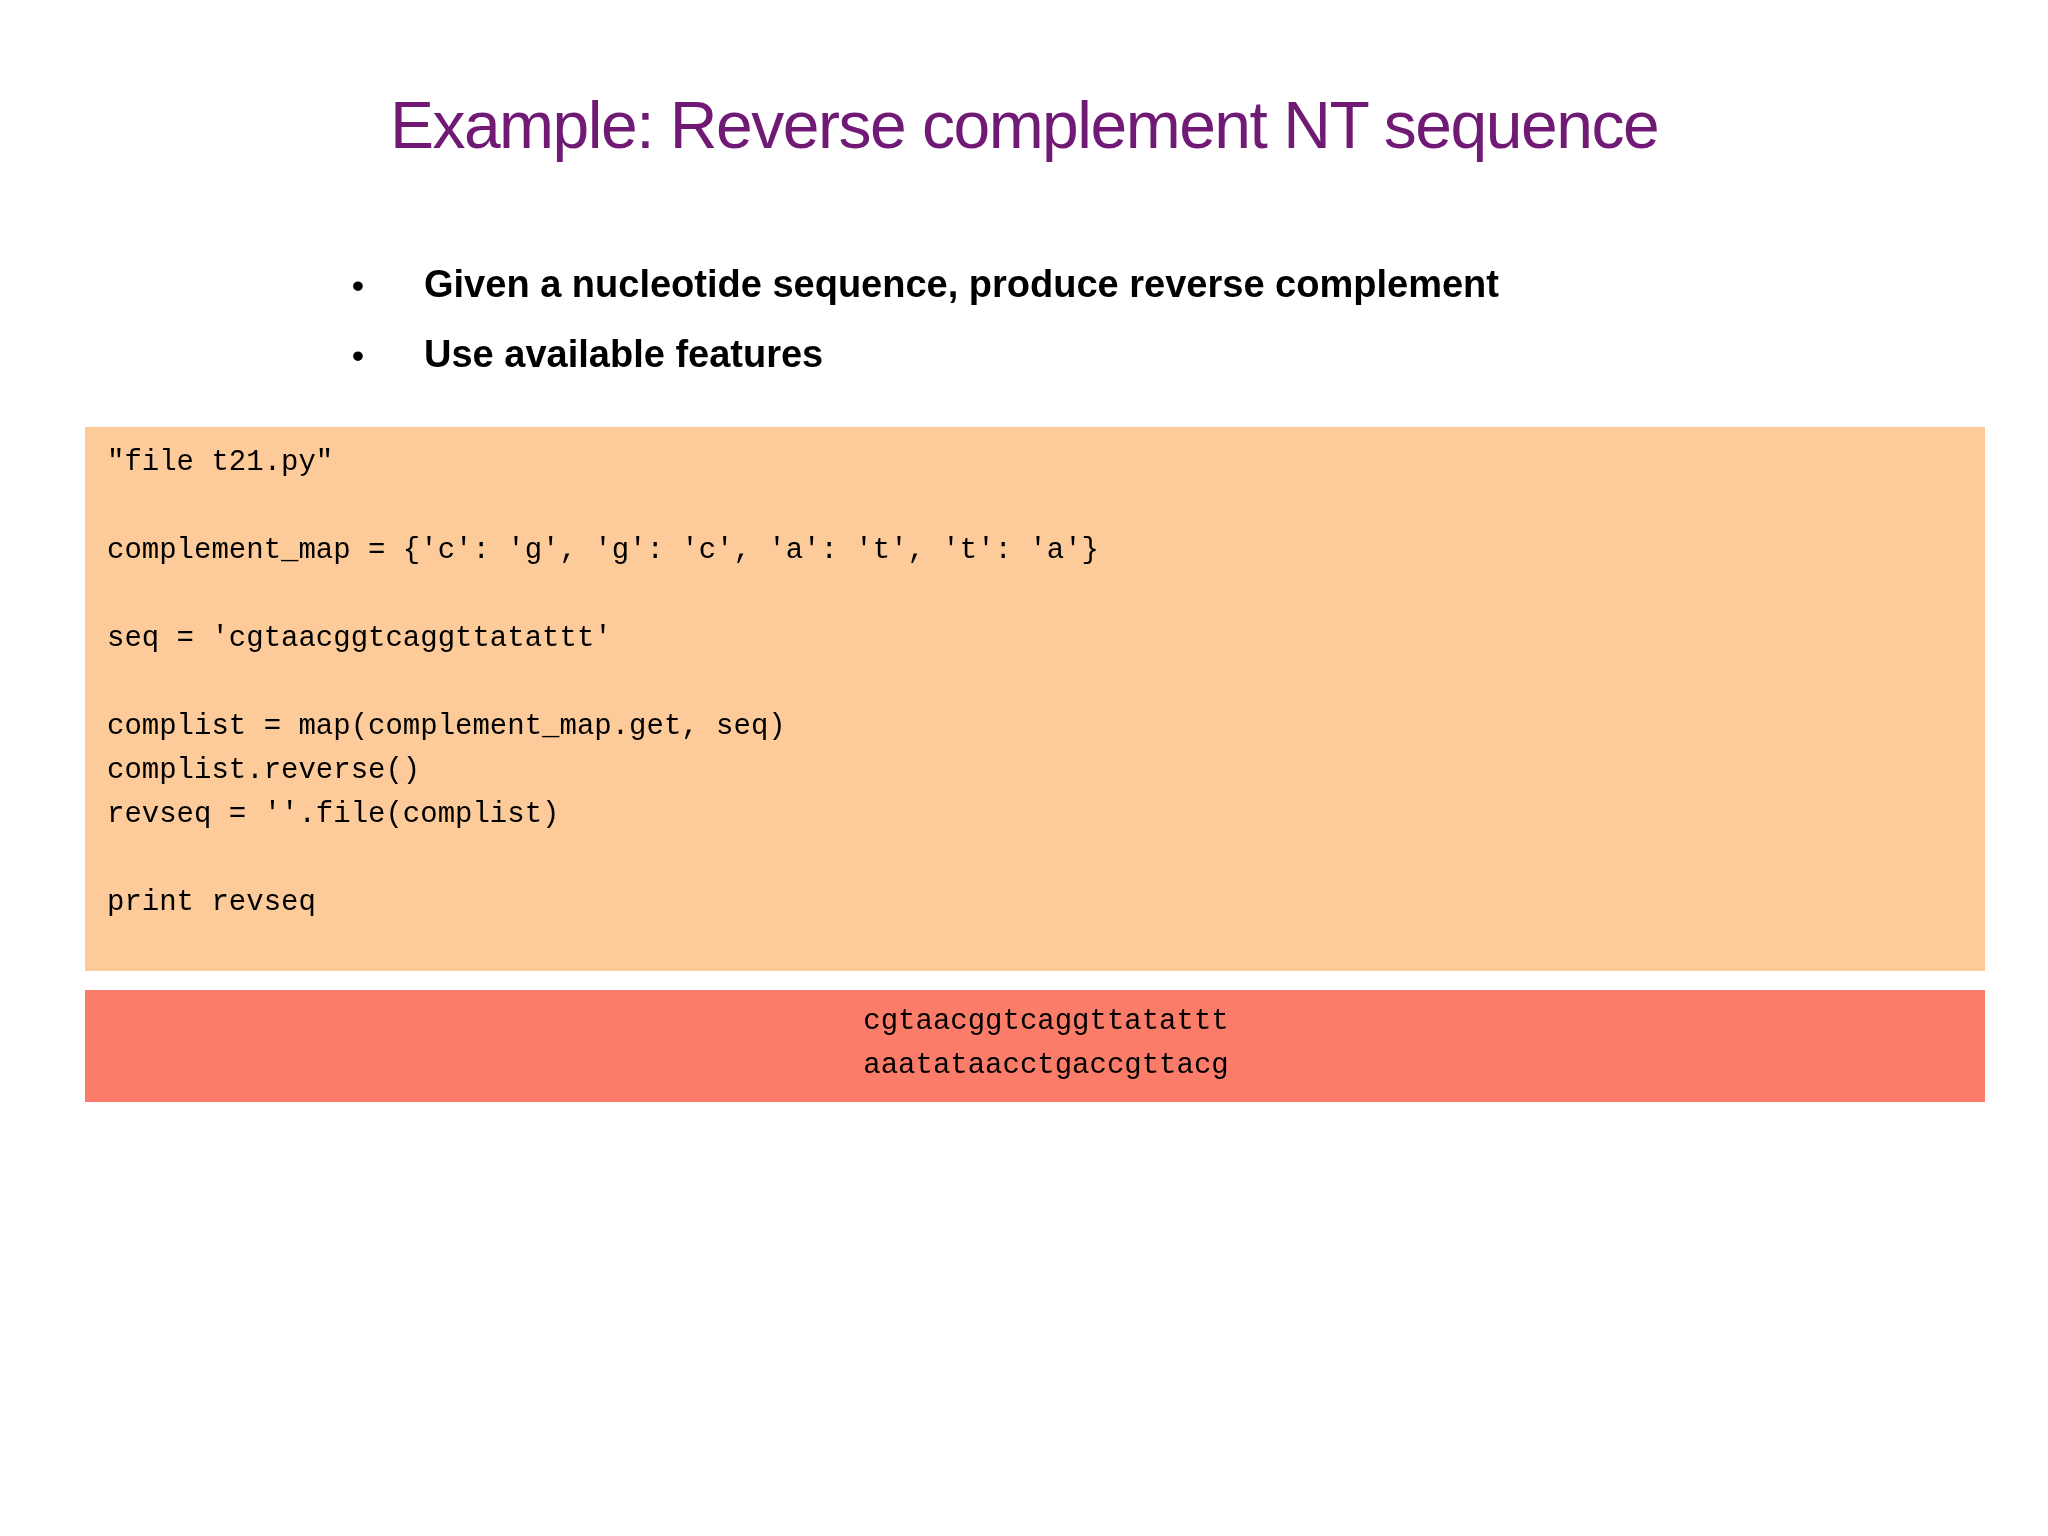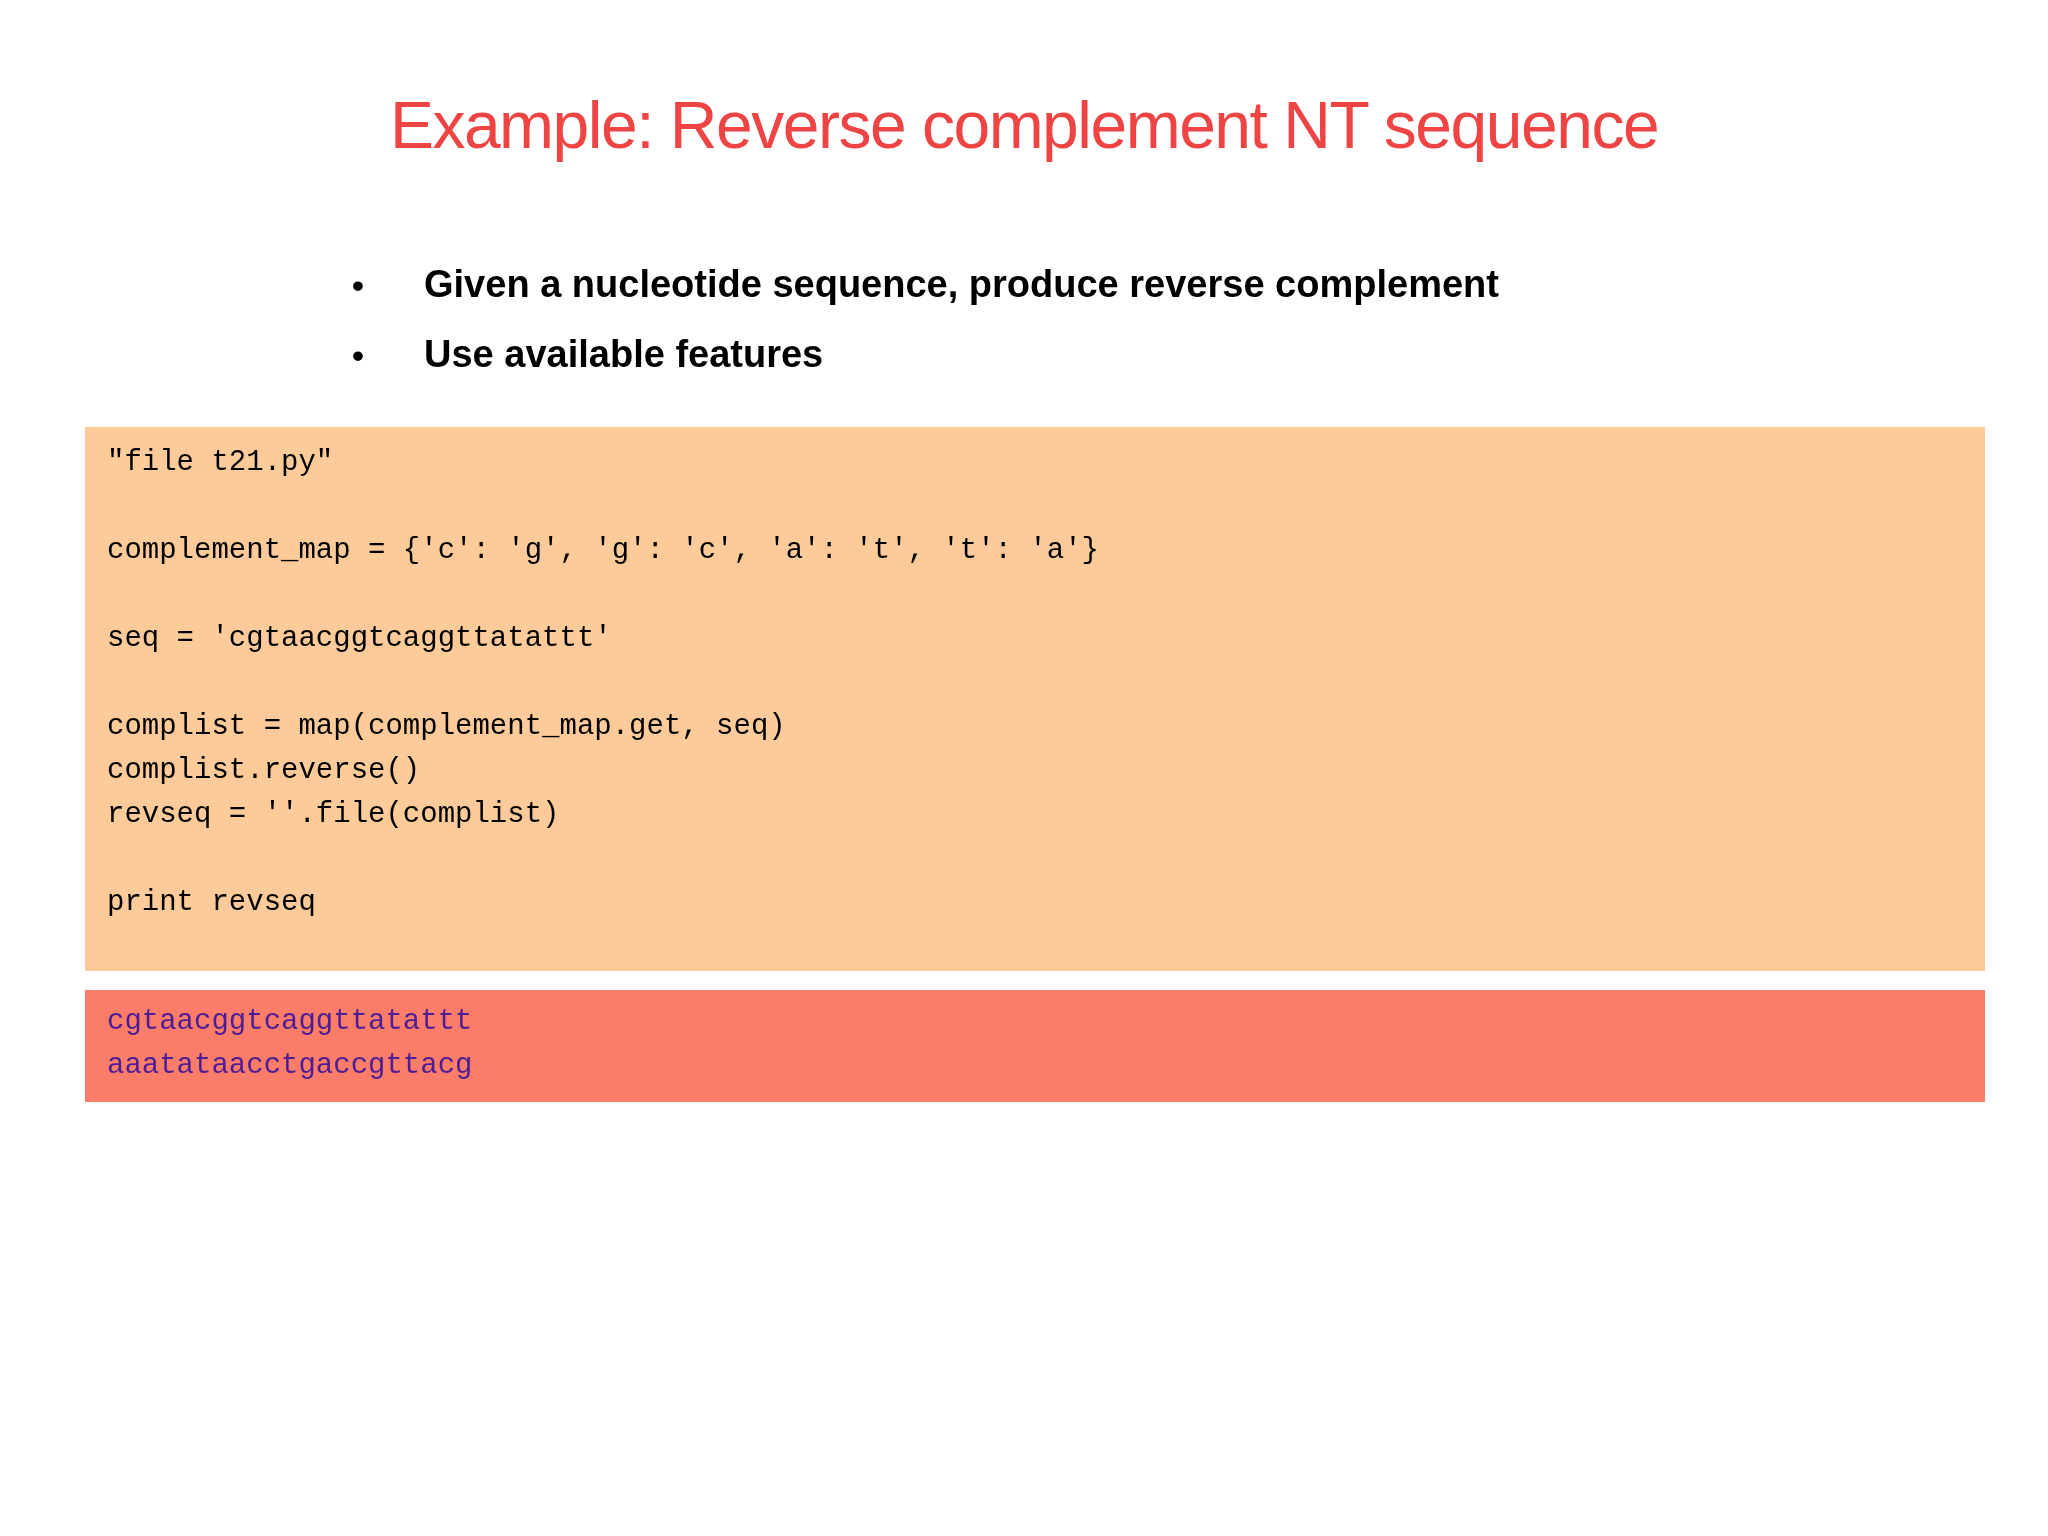--- a/index.html
+++ b/index.html
@@ -16,21 +16,21 @@
   .slide-title {
     position: absolute;
     top: 88px;
     left: 0;
     width: 100%;
     text-align: center;
     font-size: 66px;
     font-weight: 400;
     letter-spacing: -1.5px;
     line-height: 1.15;
-    color: #ef4444;
+    color: #701a75;
     white-space: nowrap;
   }
 
   .bullet-list {
     position: absolute;
     top: 262px;
     left: 352px;
     list-style: none;
   }
   .bullet-item {
@@ -70,21 +70,22 @@
   .output-block {
     position: absolute;
     left: 85px;
     top: 990px;
     width: 1900px;
     height: 112px;
     padding: 10px 0 0 22px;
     font-family: "Liberation Mono", "DejaVu Sans Mono", monospace;
     font-size: 29px;
     line-height: 44px;
-    color: #4c1d95;
+    color: #000000;
+    text-align: center;
   }
   .output-line {
     height: 44px;
     white-space: pre;
   }
 </style>
 </head>
 <body>
 
 <div class="slide">

